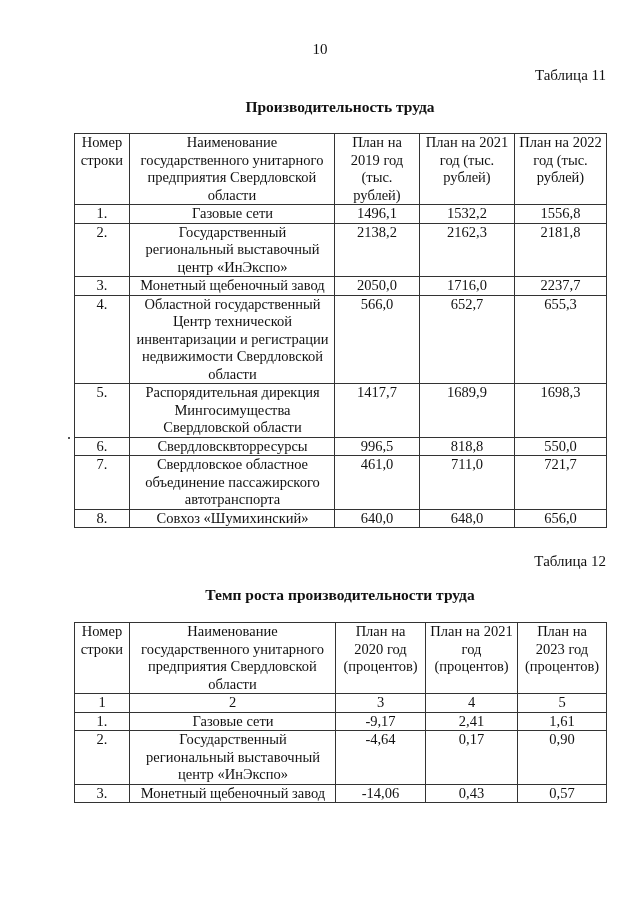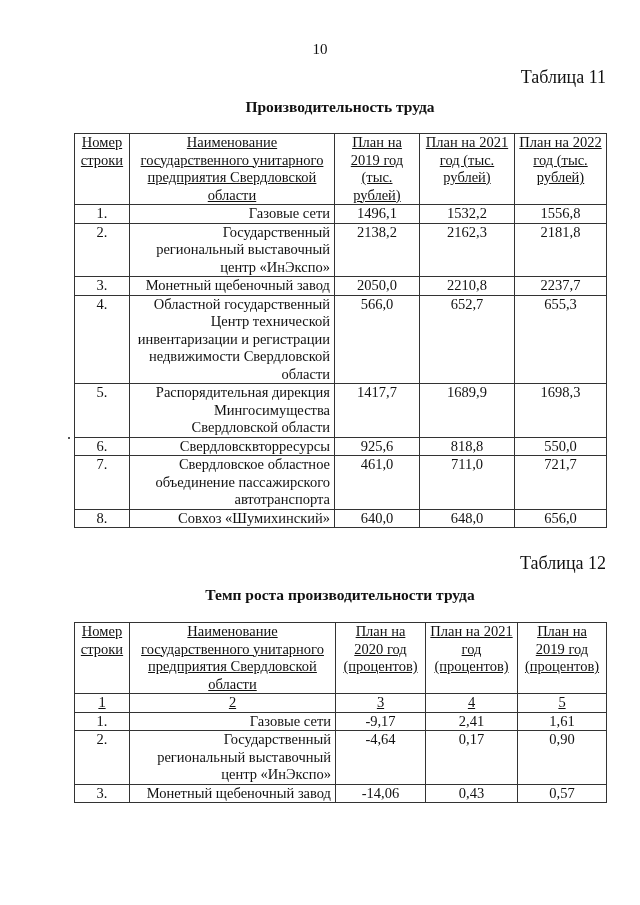--- a/index.html
+++ b/index.html
@@ -1,25 +1,25 @@
 <!DOCTYPE html>
 <html><head>
 <meta charset="utf-8">
 <style>
   html, body { margin: 0; padding: 0; background: #ffffff; }
   body { width: 640px; height: 905px; position: relative; overflow: hidden;
          font-family: "Liberation Serif", "DejaVu Serif", serif; color: #111; }
   .page-num { position: absolute; top: 41px; left: 0; width: 640px; text-align: center; font-size: 15px; }
-  .tlabel { position: absolute; right: 34px; font-size: 18px; }
+  .tlabel { position: absolute; right: 34px; font-size: 15px; }
   .ttitle { position: absolute; left: 0; width: 680px; text-align: center; font-size: 15.5px; font-weight: bold; }
   table { position: absolute; left: 74px; border-collapse: collapse; font-size: 14.5px; line-height: 17.5px; }
   td, th { border: 1.3px solid #333; padding: 0 4px; vertical-align: top; font-weight: normal; }
-  th { text-align: center; text-decoration: underline; }
+  th { text-align: center; }
   td.num { text-align: center; }
-  td.name { text-align: right; padding-left: 5px; }
+  td.name { text-align: center; padding-left: 5px; }
   .dot { position: absolute; left: 68px; top: 437px; width: 2px; height: 2px; background: #555; }
 </style>
 </head>
 <body>
 
 <div class="page-num">10</div>
 
 <div class="tlabel" style="top:67px;">Таблица 11</div>
 <div class="ttitle" style="top:98px;">Производительность труда</div>
 
@@ -52,41 +52,41 @@
         <td class="num">2.</td>
         <td class="name">Государственный региональный выставочный центр «ИнЭкспо»</td>
         <td class="num">2138,2</td>
         <td class="num">2162,3</td>
         <td class="num">2181,8</td>
       </tr>
       <tr>
         <td class="num">3.</td>
         <td class="name">Монетный щебеночный завод</td>
         <td class="num">2050,0</td>
-        <td class="num">2210,8</td>
+        <td class="num">1716,0</td>
         <td class="num">2237,7</td>
       </tr>
       <tr>
         <td class="num">4.</td>
         <td class="name">Областной государственный Центр технической инвентаризации и регистрации недвижимости Свердловской области</td>
         <td class="num">566,0</td>
         <td class="num">652,7</td>
         <td class="num">655,3</td>
       </tr>
       <tr>
         <td class="num">5.</td>
         <td class="name">Распорядительная дирекция Мингосимущества Свердловской области</td>
         <td class="num">1417,7</td>
         <td class="num">1689,9</td>
         <td class="num">1698,3</td>
       </tr>
       <tr>
         <td class="num">6.</td>
         <td class="name">Свердловсквторресурсы</td>
-        <td class="num">925,6</td>
+        <td class="num">996,5</td>
         <td class="num">818,8</td>
         <td class="num">550,0</td>
       </tr>
       <tr>
         <td class="num">7.</td>
         <td class="name">Свердловское областное объединение пассажирского автотранспорта</td>
         <td class="num">461,0</td>
         <td class="num">711,0</td>
         <td class="num">721,7</td>
       </tr>
@@ -112,21 +112,21 @@
       <col style="width:90px">
       <col style="width:92px">
       <col style="width:89px">
   </colgroup>
   <thead>
     <tr style="height:70px;">
       <th>Номер строки</th>
       <th>Наименование государственного унитарного предприятия Свердловской области</th>
       <th>План на 2020 год (процентов)</th>
       <th>План на 2021 год (процентов)</th>
-      <th>План на 2019 год (процентов)</th>
+      <th>План на 2023 год (процентов)</th>
     </tr>
     <tr style="height:17px;">
       <th>1</th>
       <th>2</th>
       <th>3</th>
       <th>4</th>
       <th>5</th>
     </tr>
   </thead>
   <tbody id="t12body">

